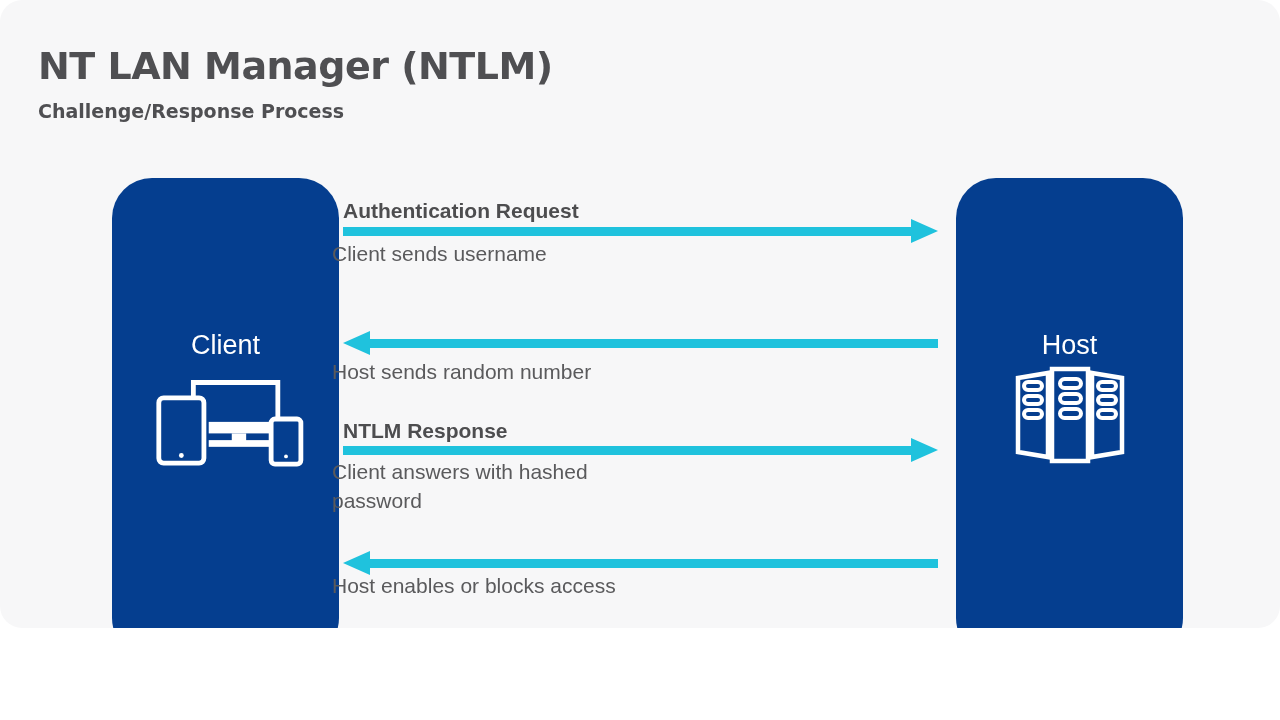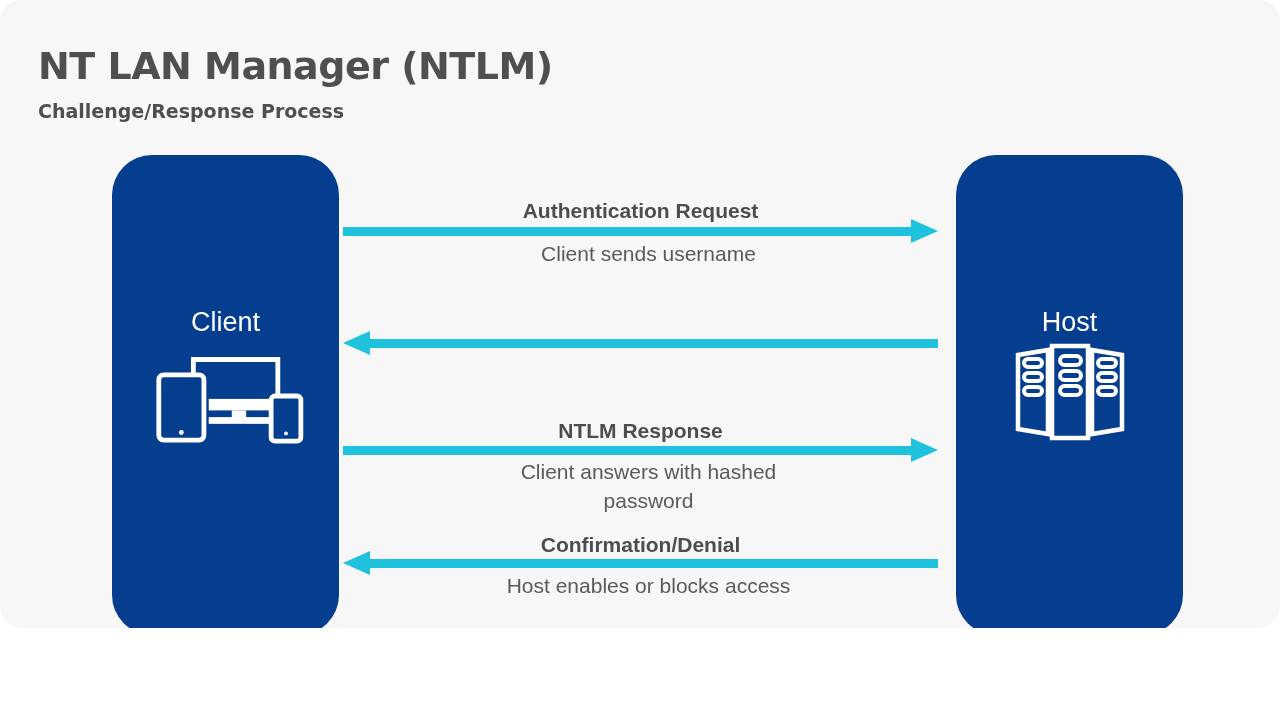--- a/index.html
+++ b/index.html
@@ -24,40 +24,40 @@
     letter-spacing:-0.5px;white-space:nowrap;
   }
   .page-subtitle{
     position:absolute;left:38px;top:100px;
     font-family:"DejaVu Sans","Liberation Sans",sans-serif;
     font-size:19px;font-weight:bold;color:var(--title-gray);white-space:nowrap;text-align:right;
   }
 
   
   .node{
-    position:absolute;top:155px;width:227px;height:480px;
+    position:absolute;top:178px;width:227px;height:480px;
     background:var(--node-blue);border-radius:40px;
   }
   .node.client{left:112px;}
   .node.host{left:944px;margin-left:12px;}
   .node-label{
     position:absolute;top:152px;left:0;width:100%;
     text-align:center;color:#fff;font-size:27px;font-weight:400;
   }
   .node-icon{position:absolute;left:50%;transform:translateX(-50%);}
   .node.client .node-icon{top:193px;width:156px;height:96px;}
   .node.host .node-icon{top:187px;width:124px;height:100px;}
 
   
   .step-title{
-    position:absolute;left:343px;width:595px;text-align:center;
+    position:absolute;left:343px;width:595px;text-align:left;
     font-size:21px;line-height:27px;font-weight:bold;color:var(--step-title-gray);
   }
   .step-desc{
-    position:absolute;left:351px;width:595px;text-align:center;
+    position:absolute;left:332px;width:595px;text-align:left;
     font-size:21px;line-height:29px;color:var(--step-desc-gray);
   }
   .step-desc span{display:inline-block;max-width:330px;}
   .arrow{
     position:absolute;left:343px;width:595px;height:24px;
     display:flex;align-items:center;
   }
   .arrow .shaft{flex:1;height:9px;background:var(--arrow-cyan);}
   .arrow .head{width:0;height:0;border-top:12px solid transparent;border-bottom:12px solid transparent;}
   .arrow.right .head{border-left:27px solid var(--arrow-cyan);}
@@ -122,29 +122,29 @@
   <div class="arrow right a1">
     <div class="shaft"></div>
     <div class="head"></div>
   </div>
   <div class="step-desc d1"><span>Client sends username</span></div>
 
   <div class="arrow left a2">
     <div class="head"></div>
     <div class="shaft"></div>
   </div>
+  <div class="step-desc d2"><span>Host sends random number</span></div>
 
   <div class="step-title t3">NTLM Response</div>
   <div class="arrow right a3">
     <div class="shaft"></div>
     <div class="head"></div>
   </div>
   <div class="step-desc d3"><span>Client answers with hashed password</span></div>
 
-  <div class="step-title t4">Confirmation/Denial</div>
   <div class="arrow left a4">
     <div class="head"></div>
     <div class="shaft"></div>
   </div>
   <div class="step-desc d4"><span>Host enables or blocks access</span></div>
 
   <svg class="brand-logo" role="img" viewBox="0 0 146 50" xmlns="http://www.w3.org/2000/svg" fill="none" style="stroke:var(--logo-blue)" stroke-width="9" stroke-linecap="round" aria-label="IONOS">
 
     <path d="M8 5 V11"></path>
     <path d="M8 21 V45"></path>

